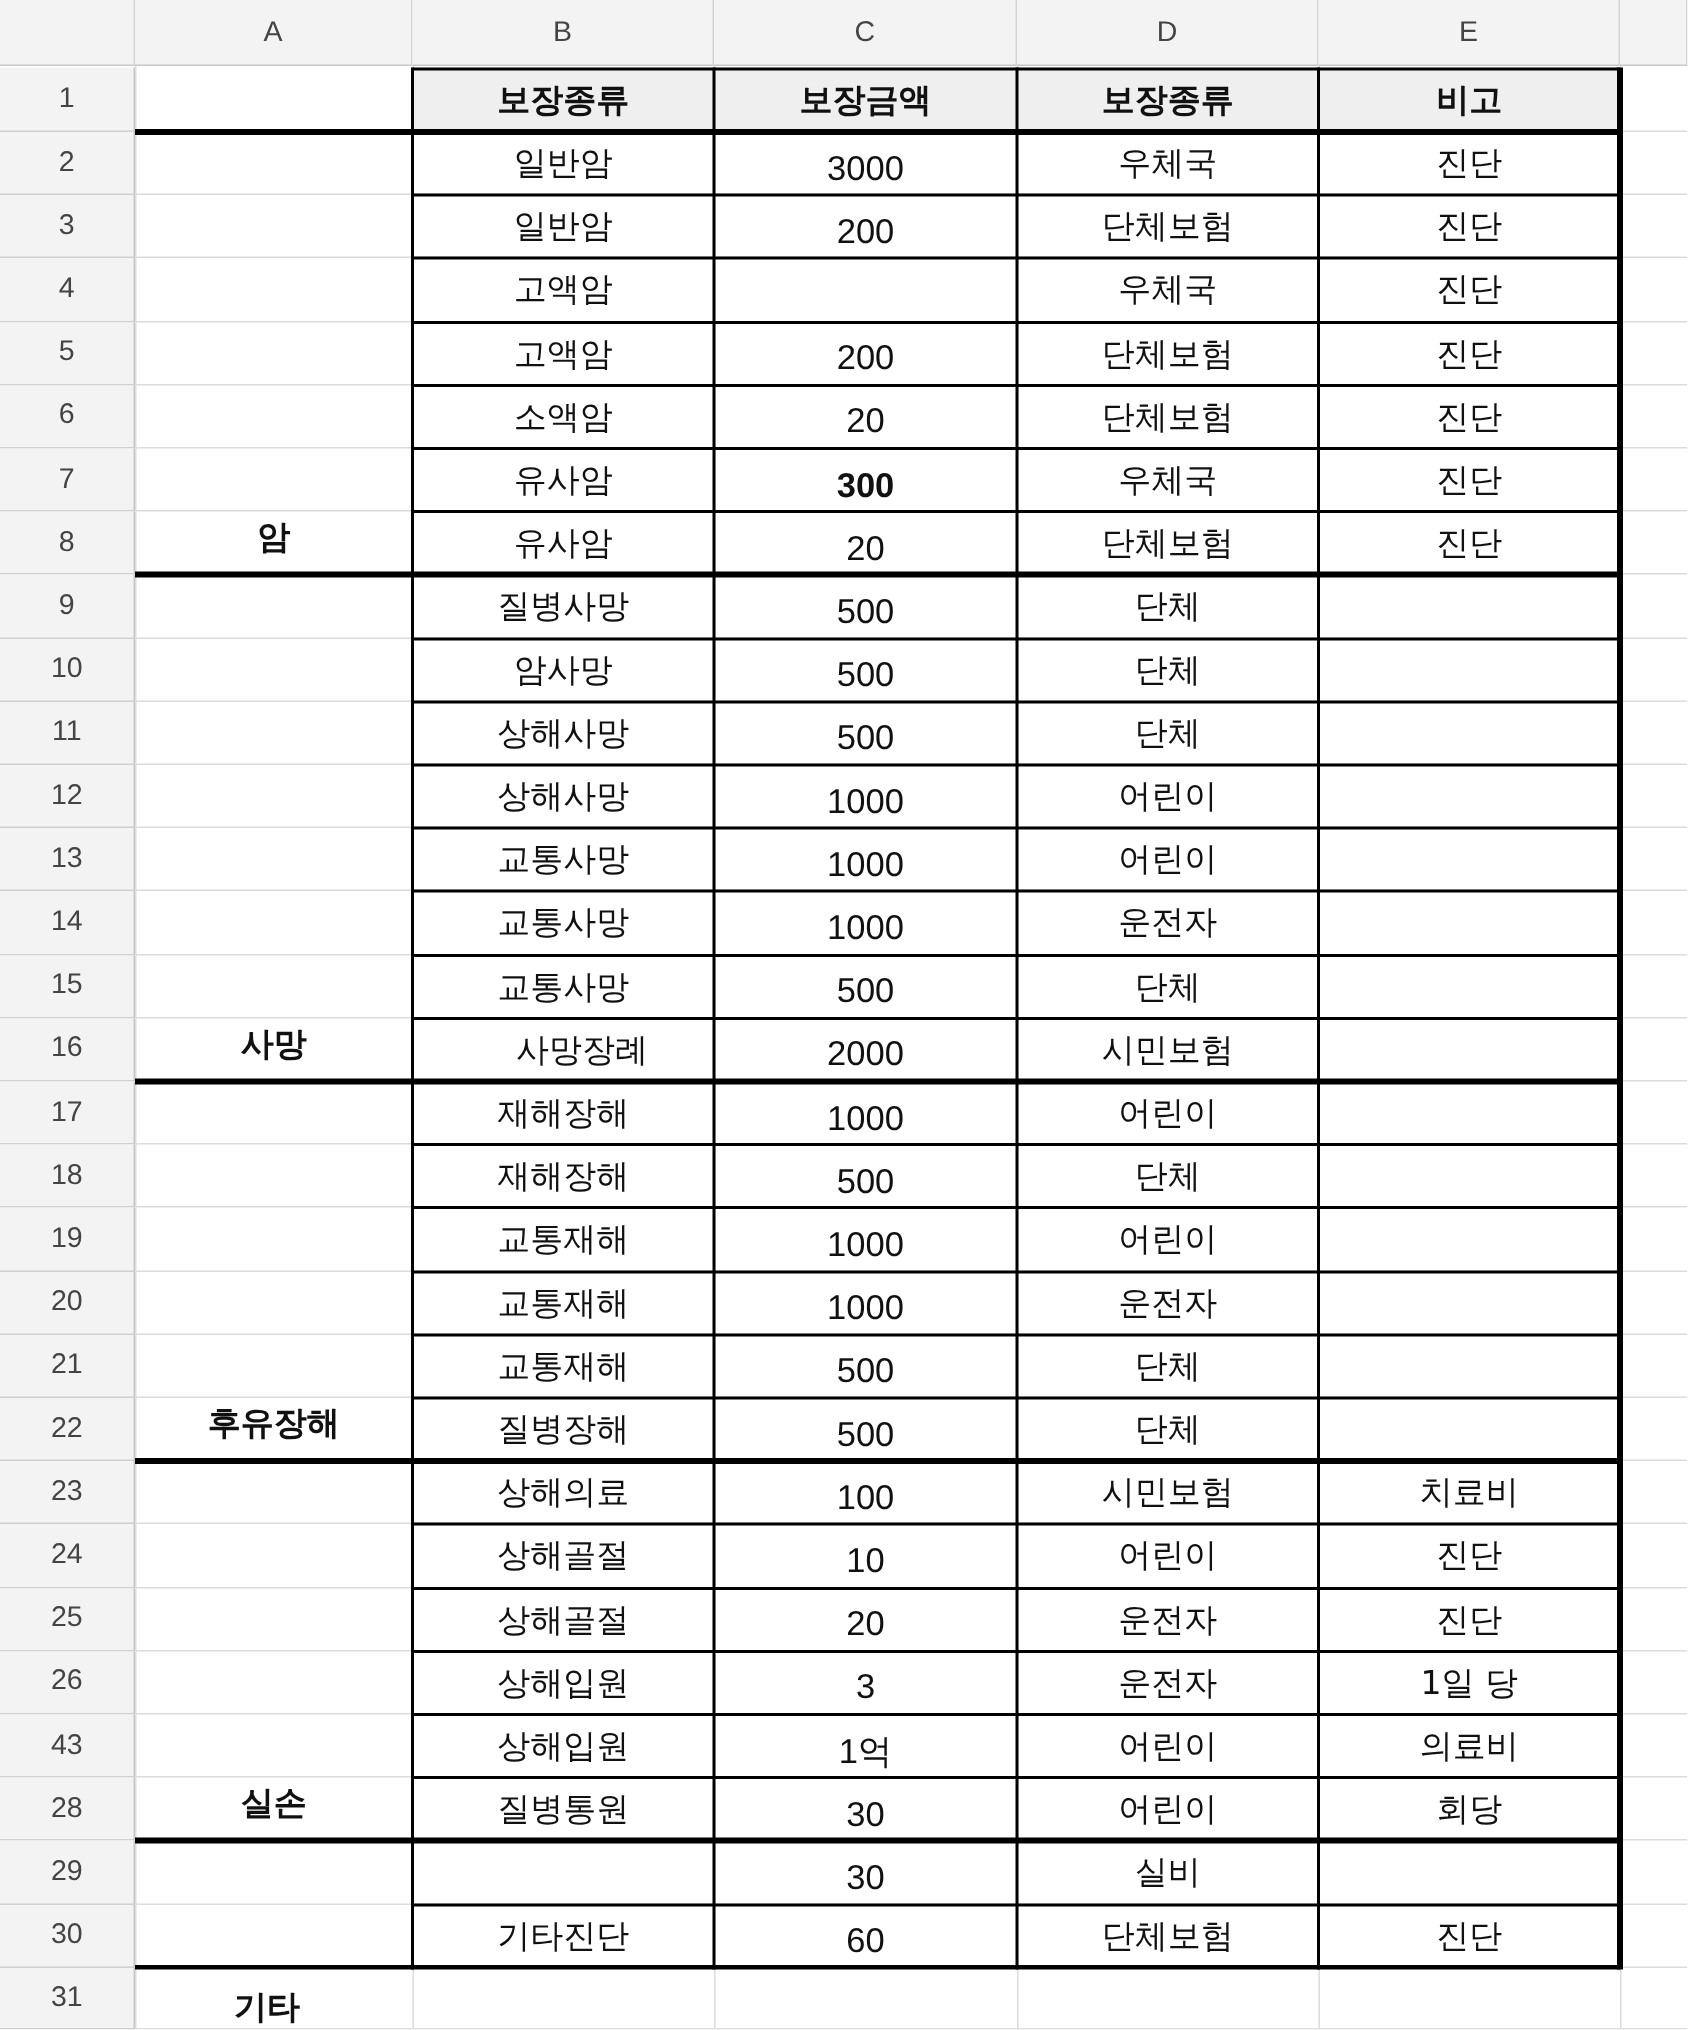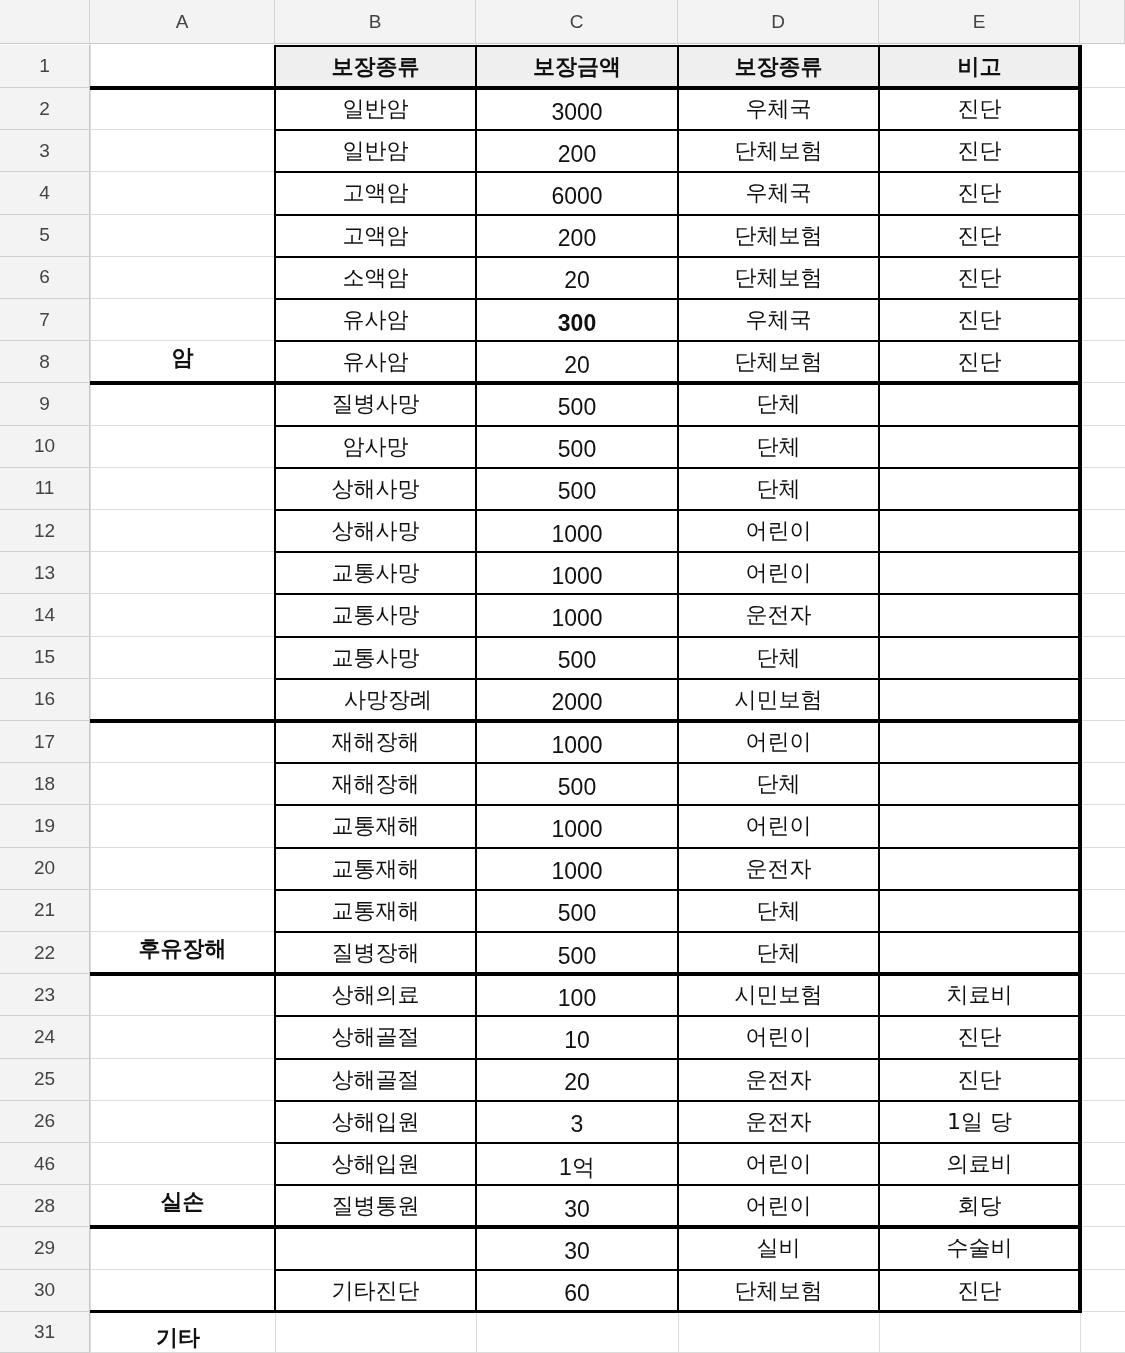--- a/index.html
+++ b/index.html
@@ -91,39 +91,38 @@
     <div class="rowhead" style="top: 721px; height: 42.2px;">17</div>
     <div class="rowhead" style="top: 763.2px; height: 42.2px;">18</div>
     <div class="rowhead" style="top: 805.4px; height: 42.2px;">19</div>
     <div class="rowhead" style="top: 847.6px; height: 42.2px;">20</div>
     <div class="rowhead" style="top: 889.8px; height: 42.2px;">21</div>
     <div class="rowhead" style="top: 932px; height: 42.2px;">22</div>
     <div class="rowhead" style="top: 974.2px; height: 42.2px;">23</div>
     <div class="rowhead" style="top: 1016.4px; height: 42.2px;">24</div>
     <div class="rowhead" style="top: 1058.6px; height: 42.2px;">25</div>
     <div class="rowhead" style="top: 1100.8px; height: 42.2px;">26</div>
-    <div class="rowhead" style="top: 1143px; height: 42.2px;">46</div>
+    <div class="rowhead" style="top: 1143px; height: 42.2px;">43</div>
     <div class="rowhead" style="top: 1185.2px; height: 42.2px;">28</div>
     <div class="rowhead" style="top: 1227.4px; height: 42.2px;">29</div>
     <div class="rowhead" style="top: 1269.6px; height: 42.2px;">30</div>
     <div class="rowhead" style="top: 1311.8px; height: 41.2px;">31</div>
     <div class="cell hdr" style="left: 275px; width: 201px; top: 45px; height: 43px;">보장종류</div>
     <div class="cell hdr" style="left: 476px; width: 202px; top: 45px; height: 43px;">보장금액</div>
     <div class="cell hdr" style="left: 678px; width: 201px; top: 45px; height: 43px;">보장종류</div>
     <div class="cell hdr" style="left: 879px; width: 201px; top: 45px; height: 43px;">비고</div>
     <div class="cell" style="left: 275px; width: 201px; top: 88px; height: 42.2px;">일반암</div>
     <div class="cell num" style="left: 476px; width: 202px; top: 88px; height: 42.2px;">3000</div>
     <div class="cell" style="left: 678px; width: 201px; top: 88px; height: 42.2px;">우체국</div>
     <div class="cell" style="left: 879px; width: 201px; top: 88px; height: 42.2px;">진단</div>
     <div class="cell" style="left: 275px; width: 201px; top: 130.2px; height: 42.2px;">일반암</div>
     <div class="cell num" style="left: 476px; width: 202px; top: 130.2px; height: 42.2px;">200</div>
     <div class="cell" style="left: 678px; width: 201px; top: 130.2px; height: 42.2px;">단체보험</div>
     <div class="cell" style="left: 879px; width: 201px; top: 130.2px; height: 42.2px;">진단</div>
     <div class="cell" style="left: 275px; width: 201px; top: 172.4px; height: 42.2px;">고액암</div>
-    <div class="cell num" style="left: 476px; width: 202px; top: 172.4px; height: 42.2px;">6000</div>
     <div class="cell" style="left: 678px; width: 201px; top: 172.4px; height: 42.2px;">우체국</div>
     <div class="cell" style="left: 879px; width: 201px; top: 172.4px; height: 42.2px;">진단</div>
     <div class="cell" style="left: 275px; width: 201px; top: 214.6px; height: 42.2px;">고액암</div>
     <div class="cell num" style="left: 476px; width: 202px; top: 214.6px; height: 42.2px;">200</div>
     <div class="cell" style="left: 678px; width: 201px; top: 214.6px; height: 42.2px;">단체보험</div>
     <div class="cell" style="left: 879px; width: 201px; top: 214.6px; height: 42.2px;">진단</div>
     <div class="cell" style="left: 275px; width: 201px; top: 256.8px; height: 42.2px;">소액암</div>
     <div class="cell num" style="left: 476px; width: 202px; top: 256.8px; height: 42.2px;">20</div>
     <div class="cell" style="left: 678px; width: 201px; top: 256.8px; height: 42.2px;">단체보험</div>
     <div class="cell" style="left: 879px; width: 201px; top: 256.8px; height: 42.2px;">진단</div>
@@ -210,26 +209,26 @@
     <div class="cell" style="left: 275px; width: 201px; top: 1143px; height: 42.2px;">상해입원</div>
     <div class="cell num" style="left: 476px; width: 202px; top: 1143px; height: 42.2px;">1억</div>
     <div class="cell" style="left: 678px; width: 201px; top: 1143px; height: 42.2px;">어린이</div>
     <div class="cell" style="left: 879px; width: 201px; top: 1143px; height: 42.2px;">의료비</div>
     <div class="cell" style="left: 275px; width: 201px; top: 1185.2px; height: 42.2px;">질병통원</div>
     <div class="cell num" style="left: 476px; width: 202px; top: 1185.2px; height: 42.2px;">30</div>
     <div class="cell" style="left: 678px; width: 201px; top: 1185.2px; height: 42.2px;">어린이</div>
     <div class="cell" style="left: 879px; width: 201px; top: 1185.2px; height: 42.2px;">회당</div>
     <div class="cell num" style="left: 476px; width: 202px; top: 1227.4px; height: 42.2px;">30</div>
     <div class="cell" style="left: 678px; width: 201px; top: 1227.4px; height: 42.2px;">실비</div>
-    <div class="cell" style="left: 879px; width: 201px; top: 1227.4px; height: 42.2px;">수술비</div>
     <div class="cell" style="left: 275px; width: 201px; top: 1269.6px; height: 42.2px;">기타진단</div>
     <div class="cell num" style="left: 476px; width: 202px; top: 1269.6px; height: 42.2px;">60</div>
     <div class="cell" style="left: 678px; width: 201px; top: 1269.6px; height: 42.2px;">단체보험</div>
     <div class="cell" style="left: 879px; width: 201px; top: 1269.6px; height: 42.2px;">진단</div>
     <div class="cell cat" style="left: 90px; width: 185px; top: 88px; height: 295.4px;">암</div>
+    <div class="cell cat" style="left: 90px; width: 185px; top: 383.4px; height: 337.6px;">사망</div>
     <div class="cell cat" style="left: 90px; width: 185px; top: 721px; height: 253.2px;">후유장해</div>
     <div class="cell cat" style="left: 90px; width: 185px; top: 974.2px; height: 253.2px;">실손</div>
     <div class="cell cat" style="left: 90px; width: 176px; top: 1279px; height: 84.4px;">기타</div>
     <div class="bl" style="left: 275px; top: 45px; width: 805px; height: 1.5px;"></div>
     <div class="bl" style="left: 275px; top: 87px; width: 805px; height: 2px;"></div>
     <div class="bl" style="left: 275px; top: 129.2px; width: 805px; height: 2px;"></div>
     <div class="bl" style="left: 275px; top: 171.4px; width: 805px; height: 2px;"></div>
     <div class="bl" style="left: 275px; top: 213.6px; width: 805px; height: 2px;"></div>
     <div class="bl" style="left: 275px; top: 255.8px; width: 805px; height: 2px;"></div>
     <div class="bl" style="left: 275px; top: 298px; width: 805px; height: 2px;"></div>

